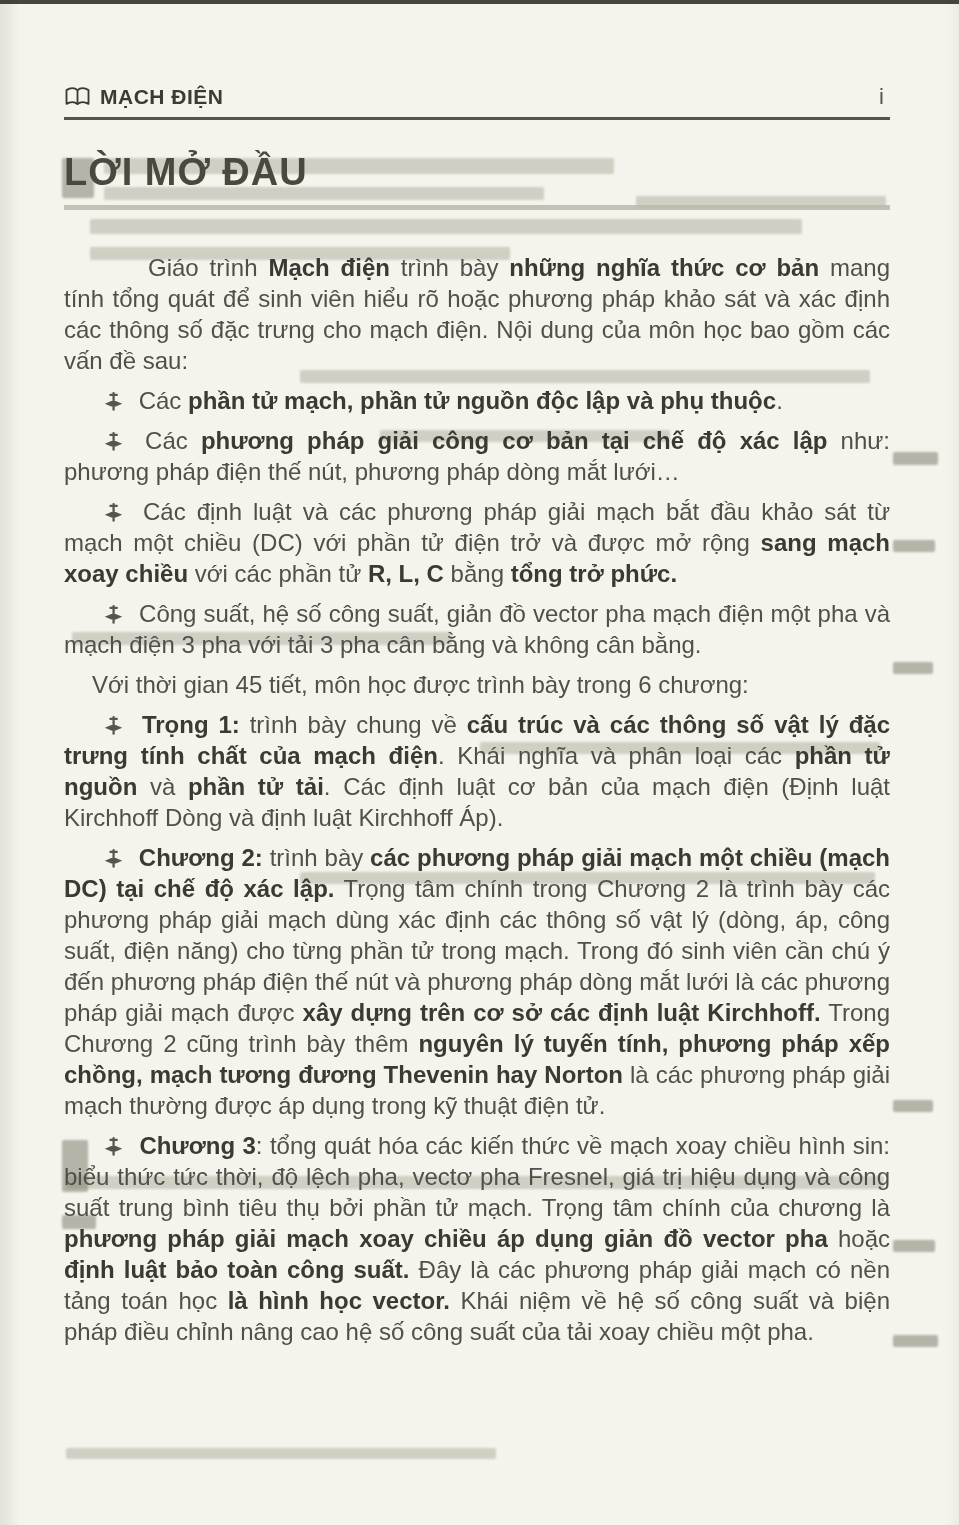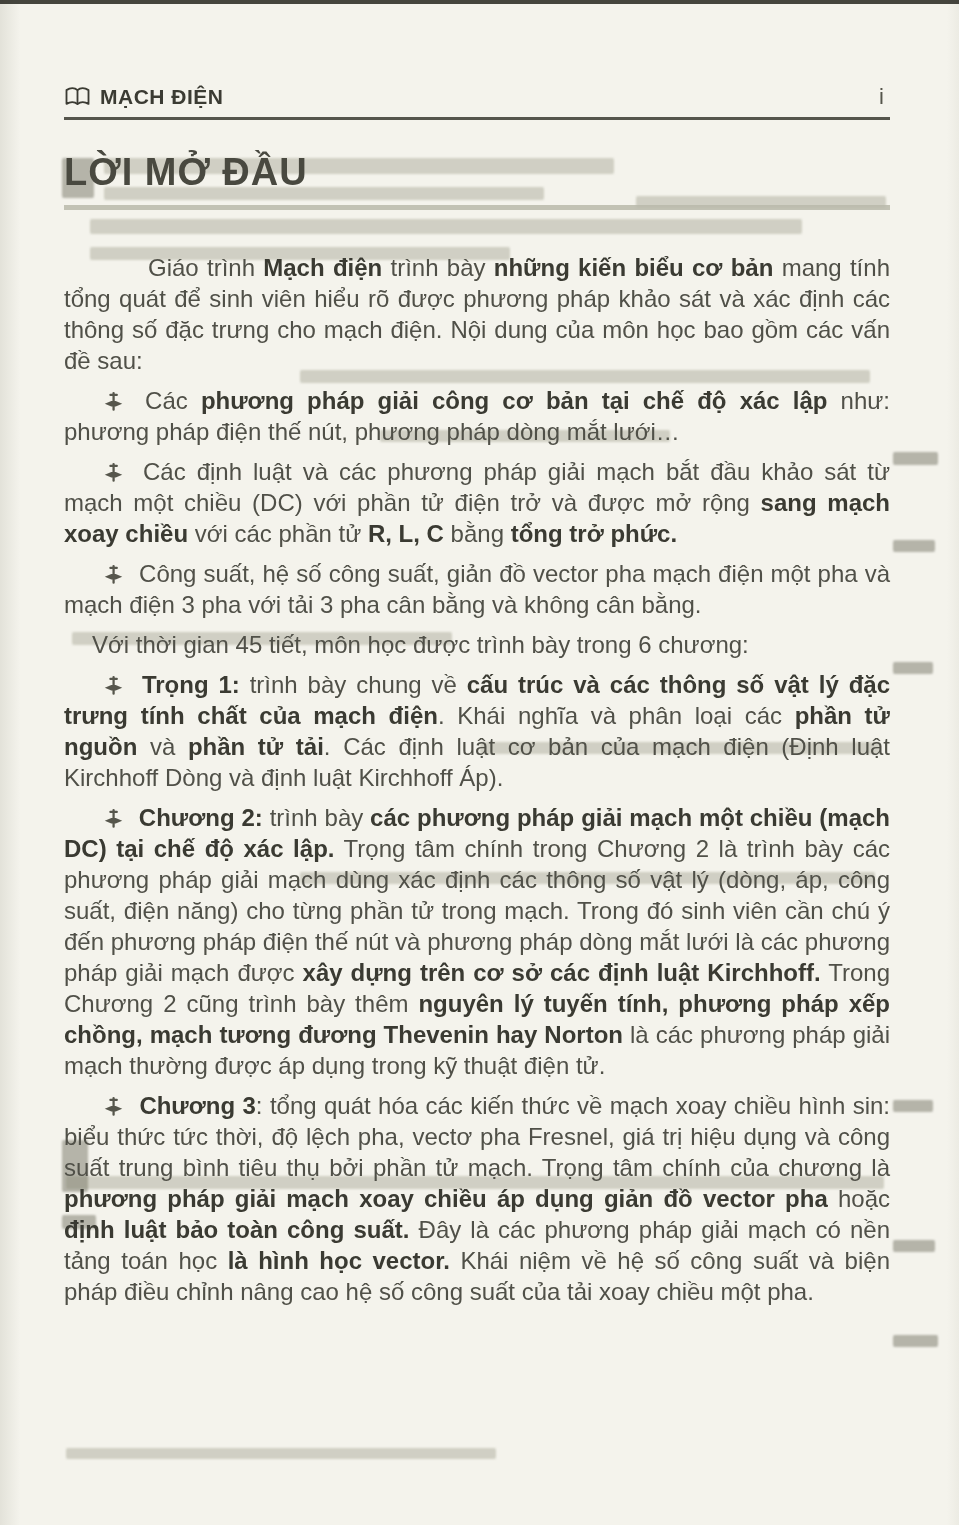--- a/index.html
+++ b/index.html
@@ -91,21 +91,28 @@
       <span class="head-title">MẠCH ĐIỆN</span>
       <span class="head-spacer"></span>
       <span class="page-num">i</span>
     </header>
     <div class="head-rule"></div>
 
     <h1 class="title">LỜI MỞ ĐẦU</h1>
     <div class="title-rule"></div>
 
     <main class="body-text" id="body-container">
-        <p class="para indent-lg"><span>Giáo trình </span><b>Mạch điện</b><span> trình bày </span><b>những kiến biểu cơ bản</b><span> mang tính tổng quát để sinh viên hiểu rõ được phương pháp khảo sát và xác định các thông số đặc trưng cho mạch điện. Nội dung của môn học bao gồm các vấn đề sau:</span></p>
+        <p class="para indent-lg"><span>Giáo trình </span><b>Mạch điện</b><span> trình bày </span><b>những nghĩa thức cơ bản</b><span> mang tính tổng quát để sinh viên hiểu rõ hoặc phương pháp khảo sát và xác định các thông số đặc trưng cho mạch điện. Nội dung của môn học bao gồm các vấn đề sau:</span></p>
+        <p class="para bullet">
+  <svg class="bullet-glyph" viewBox="0 0 20 24" aria-hidden="true">
+    <rect x="8.8" y="1" width="2.6" height="21.5" rx="1.2"></rect>
+    <rect x="5.2" y="3.2" width="9.8" height="2.5" rx="1.2"></rect>
+    <polygon points="0,14.5 7.5,11.3 12.5,11.3 20,14.5 12.5,17.6 7.5,17.6"></polygon>
+  </svg>
+<span>Các </span><b>phần tử mạch, phần tử nguồn độc lập và phụ thuộc</b><span>.</span></p>
         <p class="para bullet">
   <svg class="bullet-glyph" viewBox="0 0 20 24" aria-hidden="true">
     <rect x="8.8" y="1" width="2.6" height="21.5" rx="1.2"></rect>
     <rect x="5.2" y="3.2" width="9.8" height="2.5" rx="1.2"></rect>
     <polygon points="0,14.5 7.5,11.3 12.5,11.3 20,14.5 12.5,17.6 7.5,17.6"></polygon>
   </svg>
 <span>Các </span><b>phương pháp giải công cơ bản tại chế độ xác lập</b><span> như: phương pháp điện thế nút, phương pháp dòng mắt lưới…</span></p>
         <p class="para bullet">
   <svg class="bullet-glyph" viewBox="0 0 20 24" aria-hidden="true">
     <rect x="8.8" y="1" width="2.6" height="21.5" rx="1.2"></rect>

